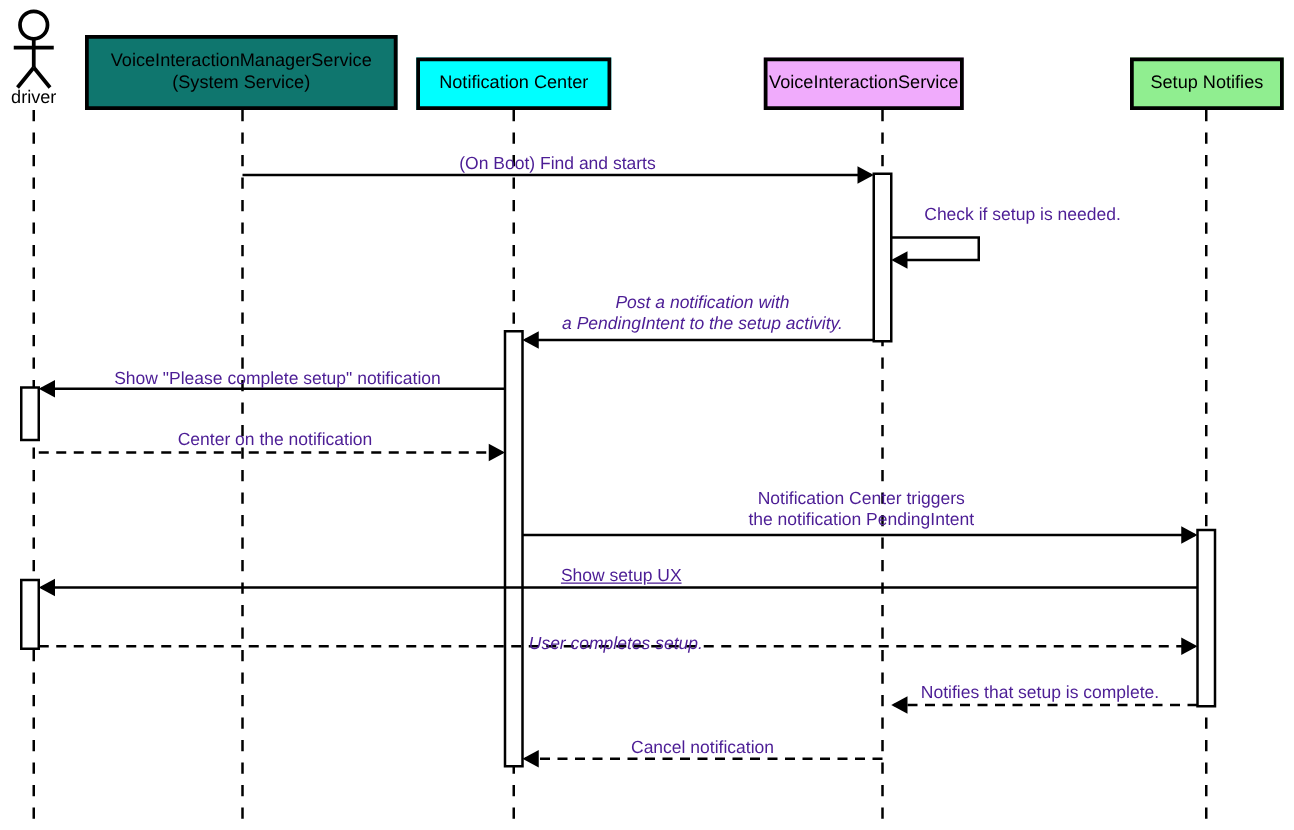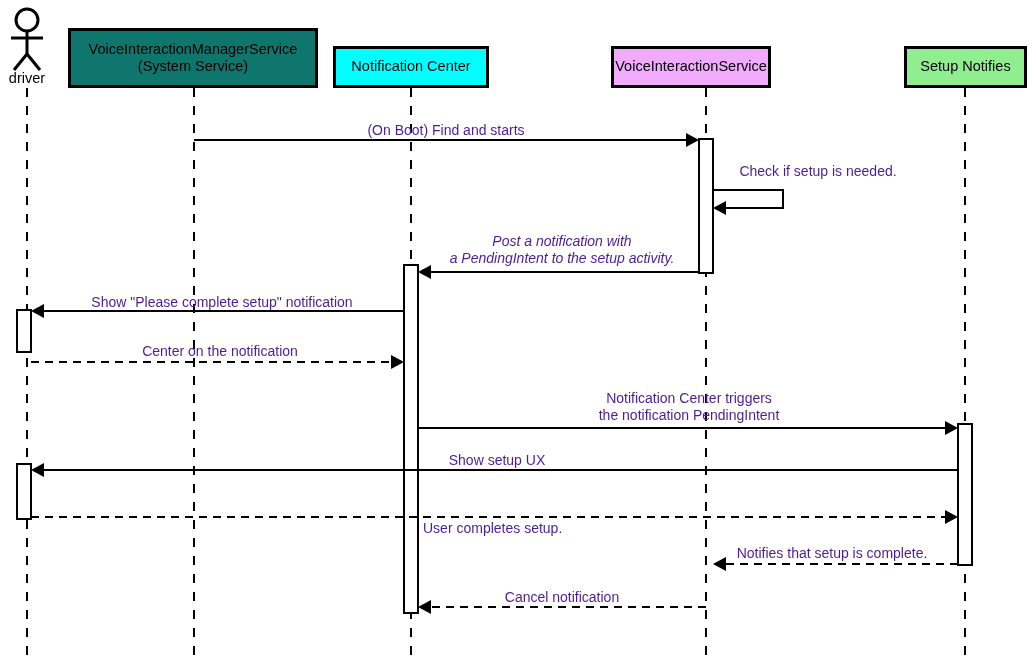--- a/index.html
+++ b/index.html
@@ -114,20 +114,20 @@
     </div>
   <div id="message-labels">
       <div class="msg-label center" style="left: 236px; width: 420px; top: 122px;">(On Boot) Find and starts</div>
       <div class="msg-label center" style="left: 608px; width: 420px; top: 163px;">Check if setup is needed.</div>
       <div class="msg-label center" style="left: 352px; width: 420px; top: 233px; font-style: italic;">Post a notification with
 a PendingIntent to the setup activity.</div>
       <div class="msg-label center" style="left: 12px; width: 420px; top: 294px;">Show "Please complete setup" notification</div>
       <div class="msg-label center" style="left: 10px; width: 420px; top: 343px;">Center on the notification</div>
       <div class="msg-label center" style="left: 479px; width: 420px; top: 390px; text-align: center;">Notification Center triggers
 the notification PendingIntent</div>
-      <div class="msg-label center" style="left: 287px; width: 420px; top: 452px;">Show setup UX</div>
-      <div class="msg-label left" style="left: 423px; width: 420px; top: 520px;">User completes setup.</div>
+      <div class="msg-label center" style="left: 287px; width: 420px; top: 452px; text-decoration: underline;">Show setup UX</div>
+      <div class="msg-label left" style="left: 423px; width: 420px; top: 506px; font-style: italic;">User completes setup.</div>
       <div class="msg-label center" style="left: 622px; width: 420px; top: 545px;">Notifies that setup is complete.</div>
       <div class="msg-label center" style="left: 352px; width: 420px; top: 589px;">Cancel notification</div>
     </div>
 
   <div class="actor-label" id="actor-label" style="left: -33px; top: 70px; width: 120px;">driver</div>
 </div>
 
 </body></html>

